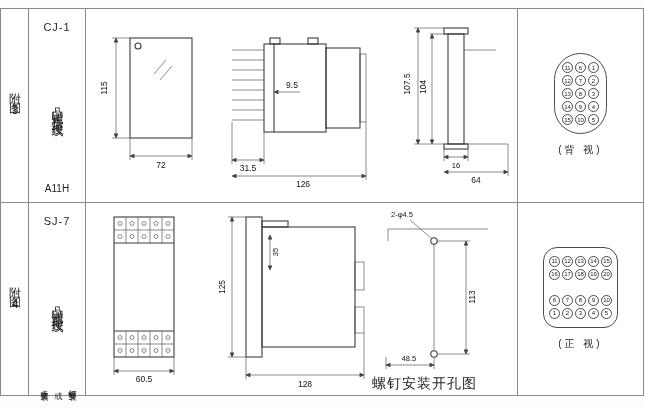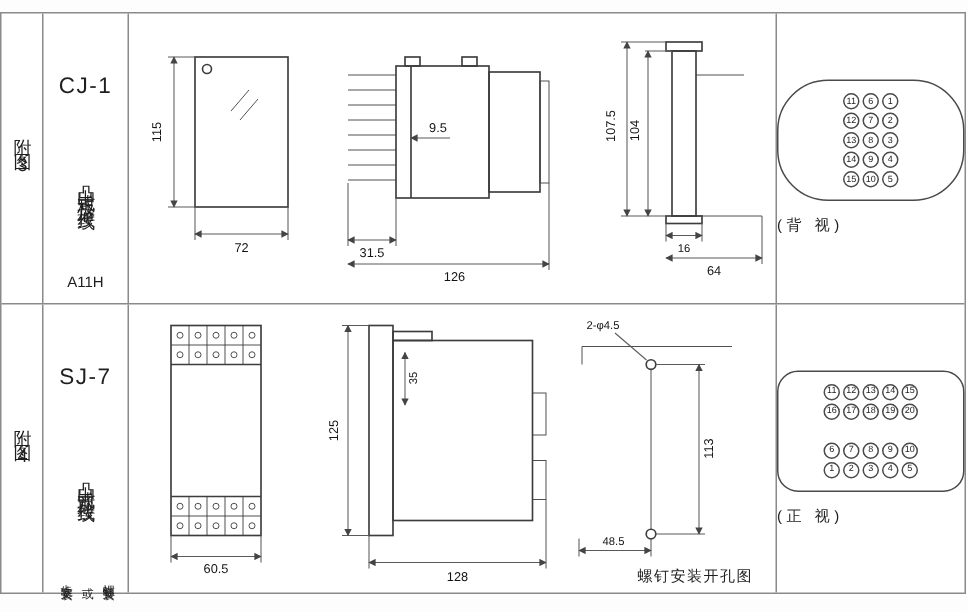--- a/index.html
+++ b/index.html
@@ -7,43 +7,43 @@
   body{background:#ffffff;font-family:"Liberation Sans","DejaVu Sans",sans-serif;color:#1f1f1f;}
   .sheet{position:relative;width:645px;height:408px;background:#fdfdfd;overflow:hidden;}
   .tbl{position:absolute;left:0;top:8px;width:644px;height:388px;border:1px solid #8a8a8a;display:flex;flex-direction:column;background:#fff;}
   .trow{flex:1;display:flex;min-height:0;}
   .trow + .trow{border-top:1px solid #8a8a8a;}
   .cell{border-right:1px solid #8a8a8a;height:100%;}
   .view-cell{border-right:none;}
   .label-cell{width:28px;display:flex;align-items:center;justify-content:center;}
   .title-cell{width:57px;display:flex;flex-direction:column;align-items:center;justify-content:space-between;padding:12px 0 8px;}
   .drawing-cell{width:432px;display:flex;align-items:center;padding:0 4px;overflow:hidden;}
-  .view-cell{flex:1;display:flex;flex-direction:column;justify-content:center;gap:9px;}
+  .view-cell{flex:1;display:flex;flex-direction:column;align-items:center;justify-content:center;gap:9px;}
   .vtext{writing-mode:vertical-lr;text-orientation:upright;}
   .row-label{font-size:12px;letter-spacing:10px;}
   .type-label{font-size:12px;letter-spacing:3px;}
-  .model{font-size:15px;letter-spacing:1px;margin-top:28px;}
+  .model{font-size:11px;letter-spacing:1px;}
   .code{font-size:10px;text-align:right;}
   .mounts{display:flex;gap:3px;align-items:center;}
   .mount{font-size:8px;letter-spacing:1px;}
   svg{overflow:visible;display:block;}
   .draw *{fill:none;stroke:#3d3d3d;stroke-width:1.1;}
   .draw .thin{stroke-width:0.6;}
   .dim line,.dim path{stroke:#5a5a5a;stroke-width:0.7;fill:none;}
   .dim text{fill:#141414;font-size:8.5px;stroke:none;text-anchor:middle;}
   .dim text.small{font-size:7.5px;}
   .stadium{border:1px solid #4a4a4a;border-radius:34px;padding:8px 7px;display:flex;flex-direction:column;gap:2px;align-items:center;background:#fff;}
   .frontbox{border:1px solid #4a4a4a;border-radius:14px;padding:8px 5px;display:flex;flex-direction:column;align-items:center;background:#fff;}
   .term-row{display:flex;gap:2px;}
   .term-col{display:flex;flex-direction:column;gap:2px;}
   .term{width:11px;height:11px;border:1px solid #4a4a4a;border-radius:50%;font-size:6px;line-height:1;display:flex;align-items:center;justify-content:center;color:#222;}
   .group-gap{height:15px;}
   .view-label{font-size:10px;letter-spacing:3px;}
-  .fcol{display:flex;flex-direction:column;align-items:flex-end;}
-  .caption{font-size:10px;letter-spacing:1px;margin-top:2px;font-family:Liberation Mono, monospace;}
+  .fcol{display:flex;flex-direction:column;align-items:flex-start;}
+  .caption{font-size:14px;letter-spacing:1px;margin-top:2px;font-family:Liberation Mono, monospace;}
   .gapA{margin-left:4px;} .gapB{margin-left:2px;} .pushR{margin-left:auto;margin-right:14px;}
 </style>
 </head>
 <body>
 
 <svg width="0" height="0" style="position:absolute">
   <defs>
     <marker id="arw" viewBox="0 0 10 10" refX="9" refY="5" markerWidth="9" markerHeight="7" orient="auto-start-reverse">
       <path d="M0,0 L10,5 L0,10 z" fill="#444"></path>
     </marker>

